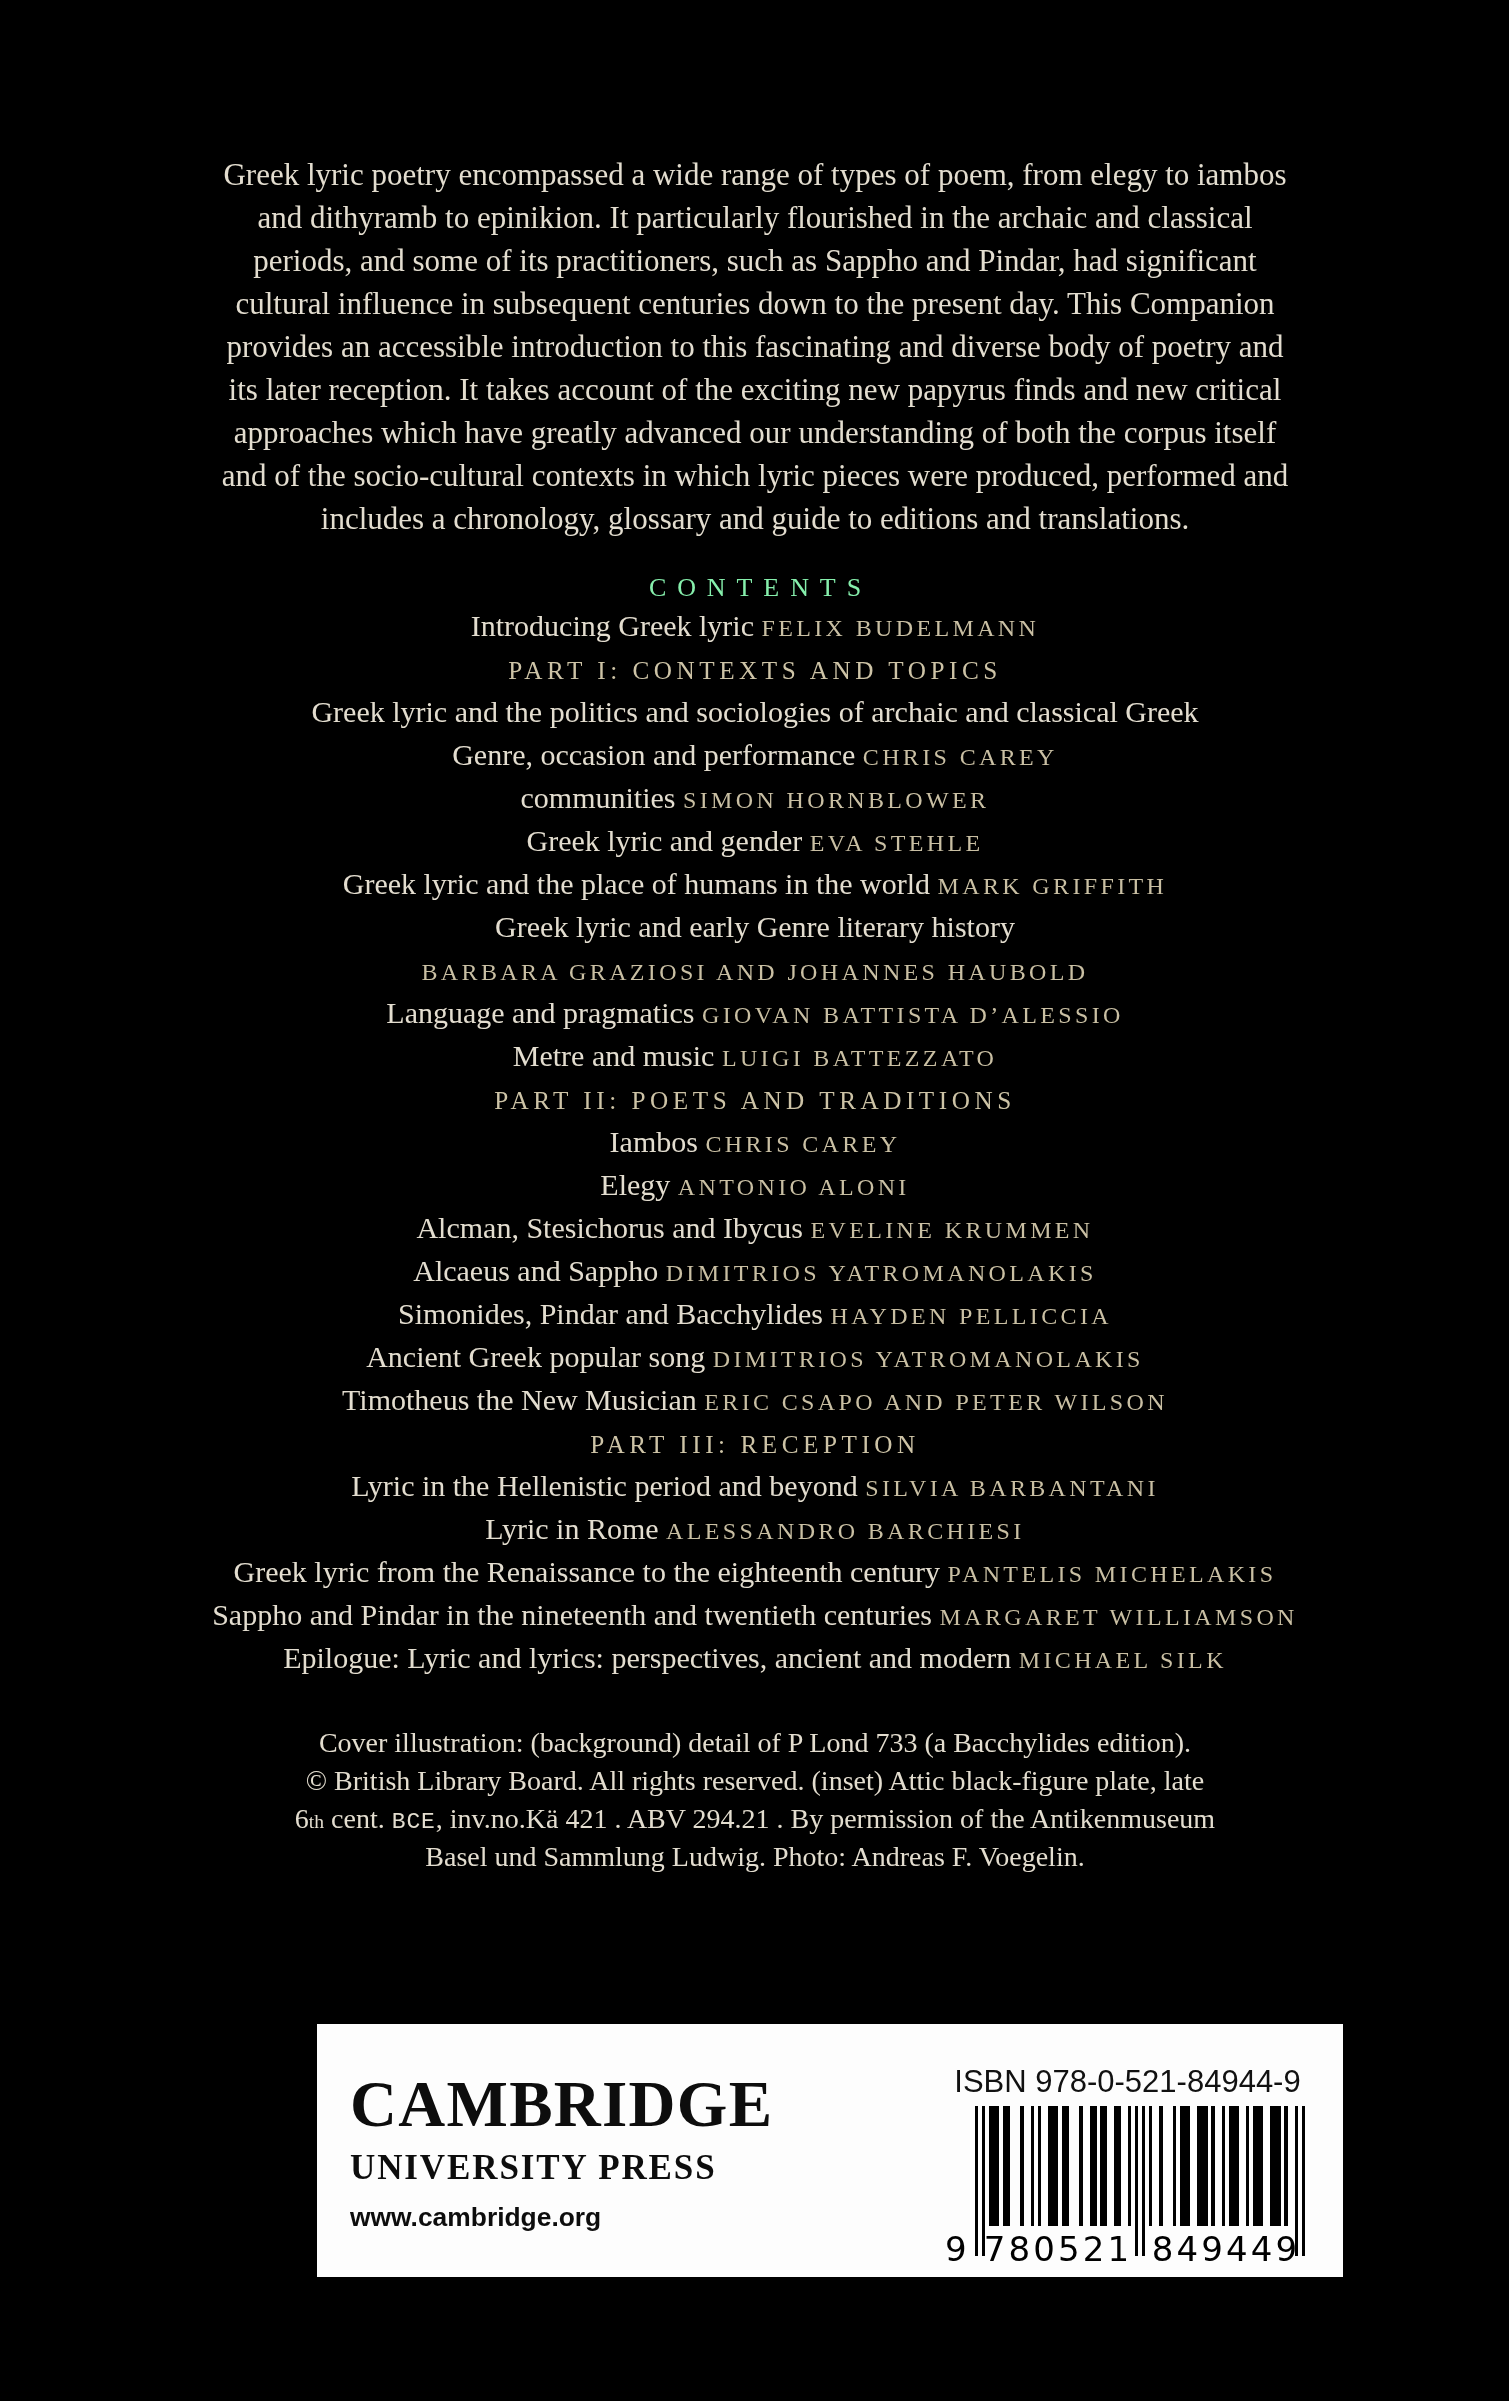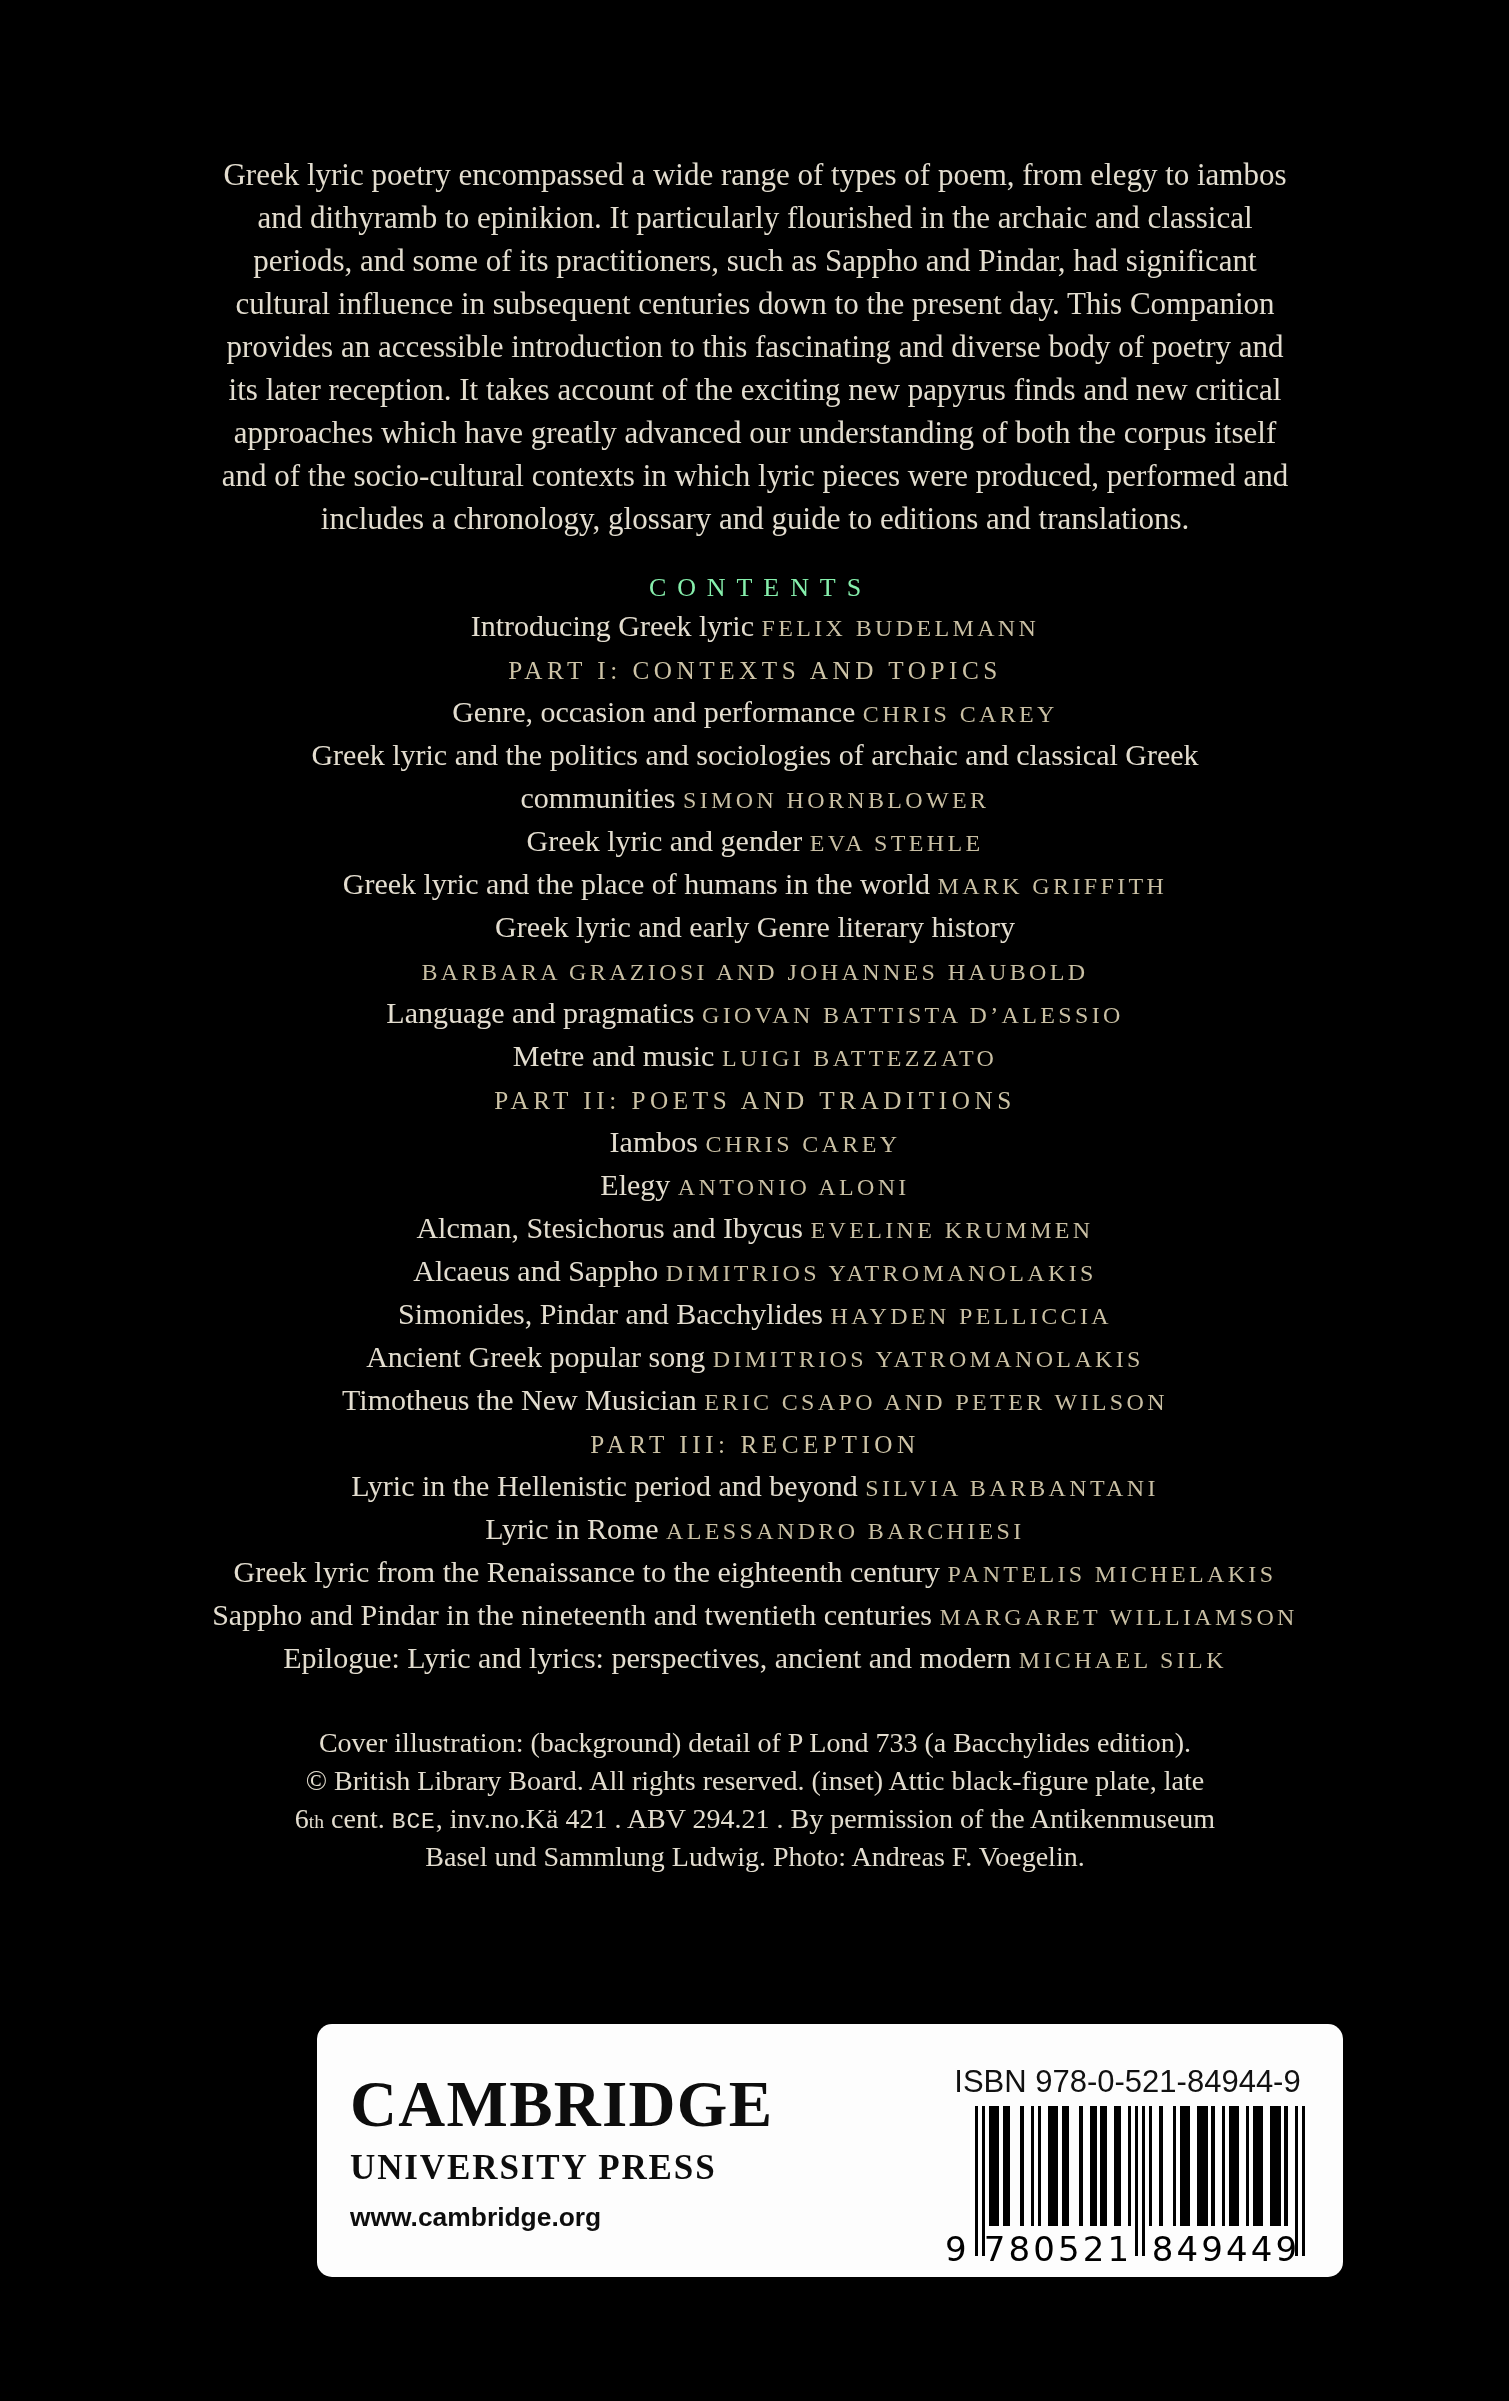--- a/index.html
+++ b/index.html
@@ -35,21 +35,21 @@
   }
   .sc{font-size:.80em;letter-spacing:.14em;color:var(--sc);}
   .part{font-size:.84em;letter-spacing:.18em;color:var(--part);}
   .bce{font-size:.82em;letter-spacing:.04em;font-family:Liberation Mono, monospace;}
   .sm{font-size:.70em;}
 
   
   .panel{
     position:absolute;left:317px;top:2024px;
     width:1026px;height:253px;
-    background:#fdfdfd;border-radius:15px;
+    background:#fdfdfd;border-radius:0;
     box-sizing:border-box;
     display:flex;justify-content:space-between;
     padding:0 33px;
     color:#0d0d0d;
   }
   .pub{padding-top:48px;}
   .pub-name{
     font-family:"Liberation Serif", serif;font-weight:bold;
     font-size:65px;line-height:1;letter-spacing:1.3px;
   }
@@ -98,22 +98,22 @@
       <div class="line"><span>approaches which have greatly advanced our understanding of both the corpus itself</span></div>
       <div class="line"><span>and of the socio-cultural contexts in which lyric pieces were produced, performed and</span></div>
       <div class="line"><span>includes a chronology, glossary and guide to editions and translations.</span></div>
     </div>
 
   <div class="contents">
     <div class="c-head">CONTENTS</div>
     <div id="contents-lines">
         <div class="line"><span>Introducing Greek lyric </span><span class="sc">FELIX BUDELMANN</span></div>
         <div class="line"><span class="part">PART I: CONTEXTS AND TOPICS</span></div>
+        <div class="line"><span>Greek lyric and the politics and sociologies of archaic and classical Greek</span></div>
         <div class="line"><span>Genre, occasion and performance </span><span class="sc">CHRIS CAREY</span></div>
-        <div class="line"><span>Greek lyric and the politics and sociologies of archaic and classical Greek</span></div>
         <div class="line"><span>communities </span><span class="sc">SIMON HORNBLOWER</span></div>
         <div class="line"><span>Greek lyric and gender </span><span class="sc">EVA STEHLE</span></div>
         <div class="line"><span>Greek lyric and the place of humans in the world </span><span class="sc">MARK GRIFFITH</span></div>
         <div class="line"><span>Greek lyric and early Genre literary history</span></div>
         <div class="line"><span class="sc">BARBARA GRAZIOSI AND JOHANNES HAUBOLD</span></div>
         <div class="line"><span>Language and pragmatics </span><span class="sc">GIOVAN BATTISTA D’ALESSIO</span></div>
         <div class="line"><span>Metre and music </span><span class="sc">LUIGI BATTEZZATO</span></div>
         <div class="line"><span class="part">PART II: POETS AND TRADITIONS</span></div>
         <div class="line"><span>Iambos </span><span class="sc">CHRIS CAREY</span></div>
         <div class="line"><span>Elegy </span><span class="sc">ANTONIO ALONI</span></div>

